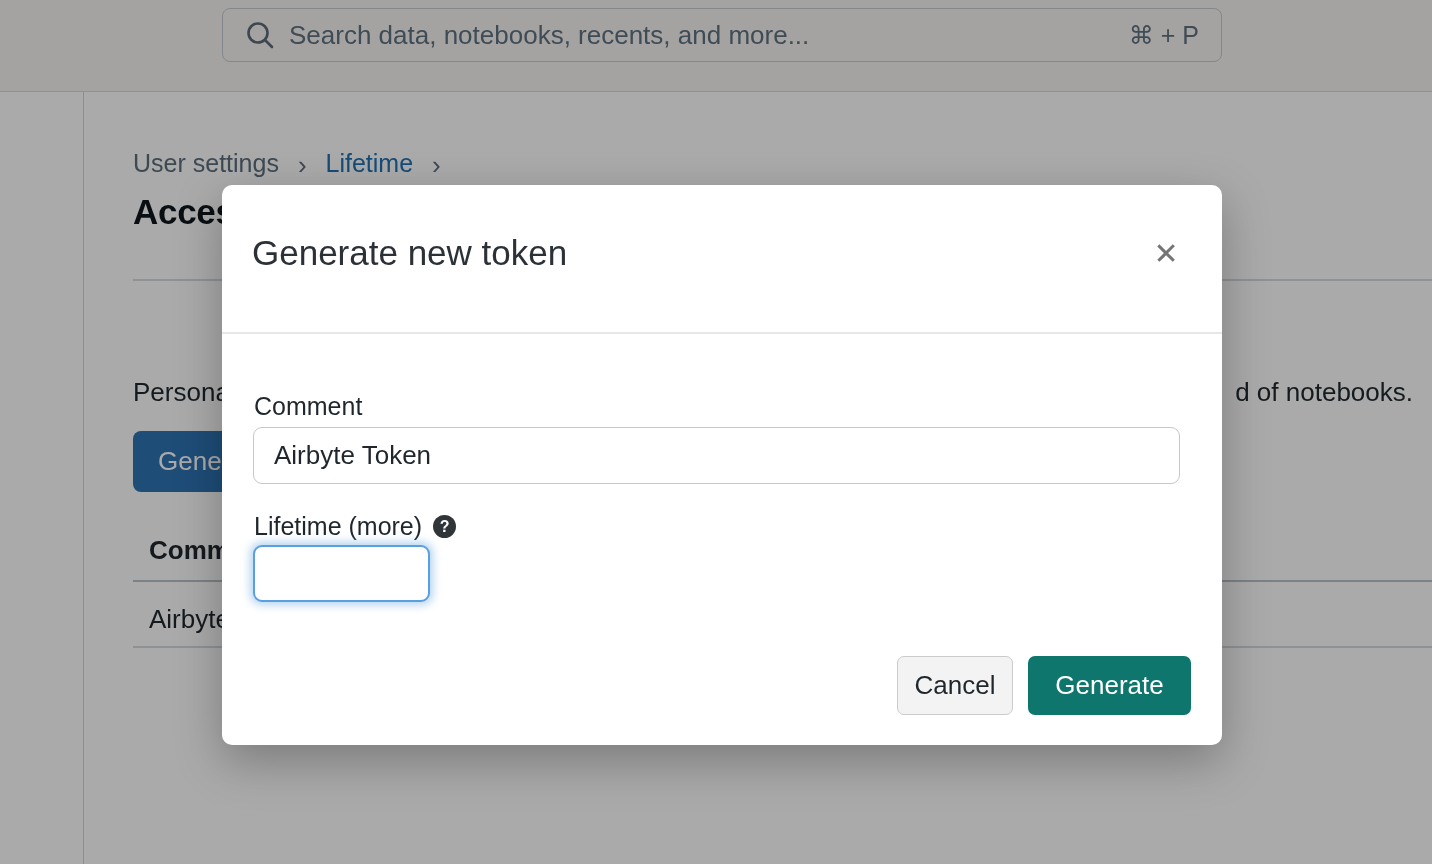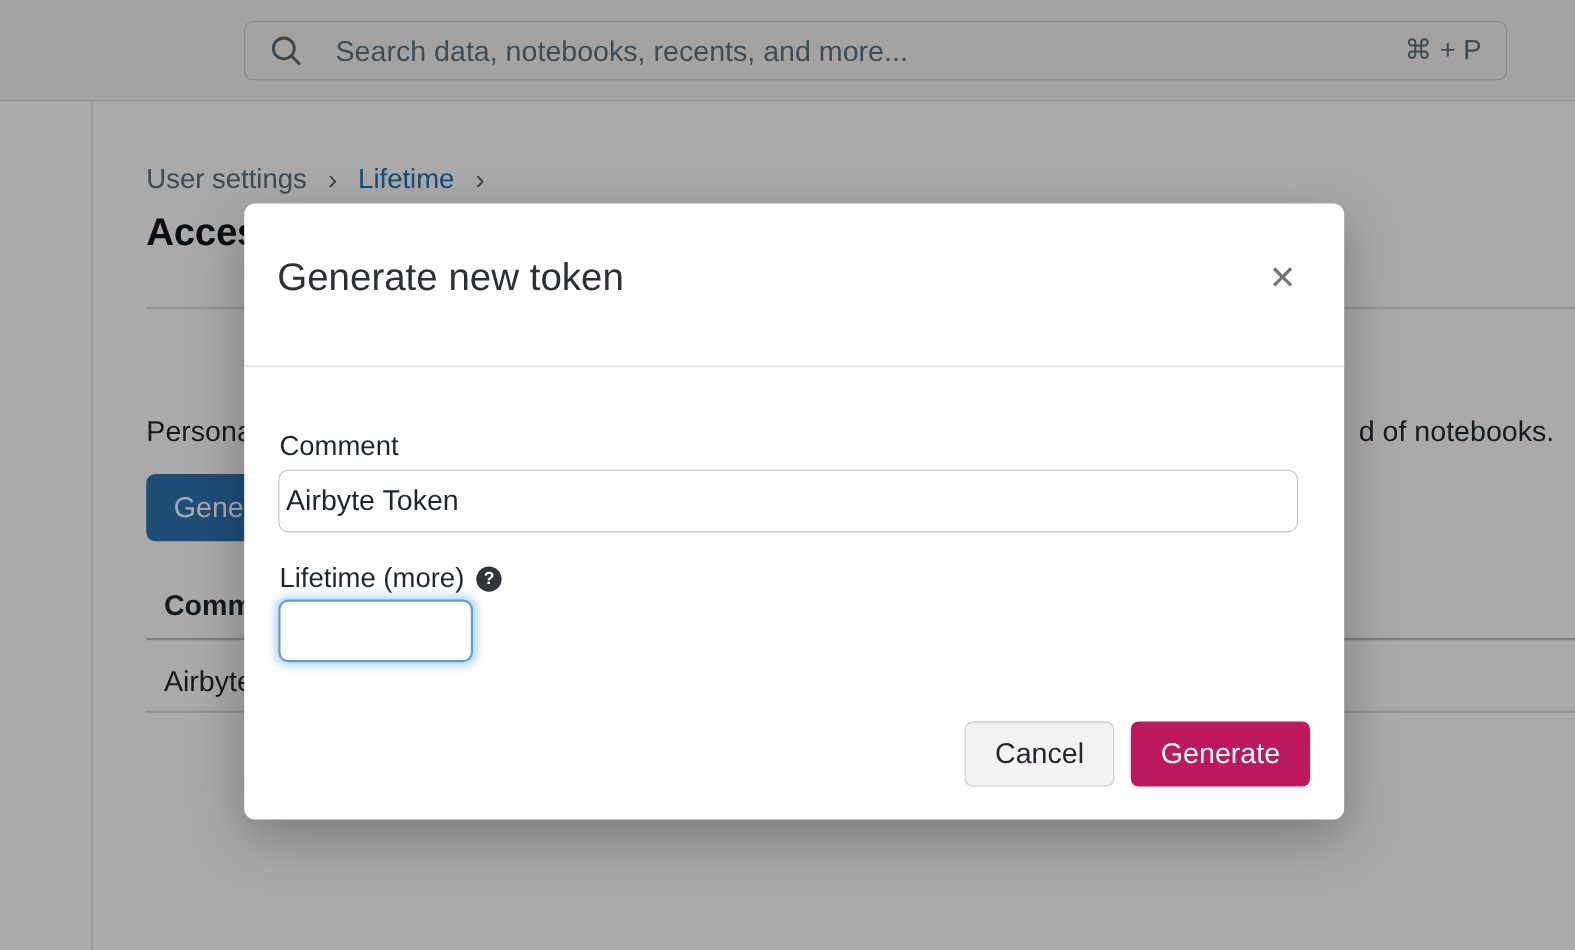--- a/index.html
+++ b/index.html
@@ -12,40 +12,40 @@
   }
 
   
   .bg-layer { position: absolute; inset: 0; z-index: 1; }
 
   .topbar {
     position: absolute; left: 0; top: 0; width: 1432px; height: 92px;
     background: #F7F5F2; border-bottom: 1px solid #DCD9D4;
   }
   .searchbox {
-    position: absolute; left: 222px; top: 19px; width: 1148px; height: 54px;
+    position: absolute; left: 222px; top: 8px; width: 1000px; height: 54px;
     border: 1.5px solid #C4CBD3; border-radius: 8px;
-    display: flex; align-items: center; padding: 0 22px; gap: 16px;
+    display: flex; align-items: center; padding: 0 22px;
   }
   .searchbox .mag { flex: 0 0 auto; margin-right: 13px; display: flex; }
   .searchbox input {
     flex: 1 1 auto; border: none; outline: none; background: transparent;
     font-family: inherit; font-size: 26px; color: #3C4854;
   }
   .searchbox input::placeholder { color: #5F7281; opacity: 1; }
   .search-shortcut { flex: 0 0 auto; font-size: 25px; color: #5F7281; white-space: nowrap; }
 
   .side-rail {
     position: absolute; left: 0; top: 92px; width: 84px; height: 772px;
     background: #FFFFFF; border-right: 1.5px solid #D6D6D6;
   }
 
   .breadcrumb {
     position: absolute; left: 133px; top: 149px;
-    display: flex; align-items: flex-start; gap: 19px; font-size: 25px;
+    display: flex; align-items: flex-end; gap: 19px; font-size: 25px;
   }
   .crumb-muted { color: #5E6F7D; }
   .crumb-sep { color: #5E6F7D; font-size: 26px; line-height: 1; padding-top: 1px; }
   .crumb-link { color: #2272B4; }
 
   .page-title {
     position: absolute; left: 133px; top: 192px;
     font-size: 35px; font-weight: 700; color: #0E151B; letter-spacing: -0.3px;
     white-space: nowrap;
   }
@@ -92,44 +92,44 @@
   .field-label { position: absolute; left: 32px; font-size: 25px; color: #1F272D; display: flex; align-items: center; gap: 11px; }
   .label-comment { top: 207px; }
   .label-lifetime { top: 327px; }
   .help-dot {
     width: 23px; height: 23px; border-radius: 50%; background: #30353A;
     color: #ffffff; font-size: 16px; font-weight: 700;
     display: inline-flex; align-items: center; justify-content: center;
   }
   .text-input {
     position: absolute; border-radius: 9px; font-family: inherit;
-    font-size: 26px; color: #1F272D; padding: 0 6px; outline: none;
+    font-size: 26px; color: #1F272D; padding: 0 20px; outline: none;
     background: #fff;
   }
   .input-comment {
     left: 31px; top: 242px; width: 927px; height: 57px;
     border: 1.5px solid #C7C7C7;
   }
   .input-lifetime {
     left: 31px; top: 360px; width: 177px; height: 57px;
     border: 2px solid #5AA0DF;
     box-shadow: 0 0 8px 3px rgba(90,160,223,0.45);
   }
 
   .modal-footer {
     position: absolute; right: 31px; top: 471px;
     display: flex; gap: 15px;
   }
   .btn { font-family: inherit; font-size: 26px; border-radius: 7px; cursor: pointer;
          height: 59px; display: inline-flex; align-items: center; justify-content: center; }
   .btn-cancel {
-    width: 136px; background: #F3F3F3; border: 1.5px solid #CBCBCB; color: #1F272D;
+    width: 116px; background: #F3F3F3; border: 1.5px solid #CBCBCB; color: #1F272D;
   }
   .btn-primary {
-    width: 163px; background: #be185d; border: none; color: #ffffff;
+    width: 163px; background: #0f766e; border: none; color: #ffffff;
   }
 </style>
 </head>
 <body>
 
 <div class="bg-layer">
 
   <div class="topbar">
     <div class="searchbox">
       <span class="mag">

